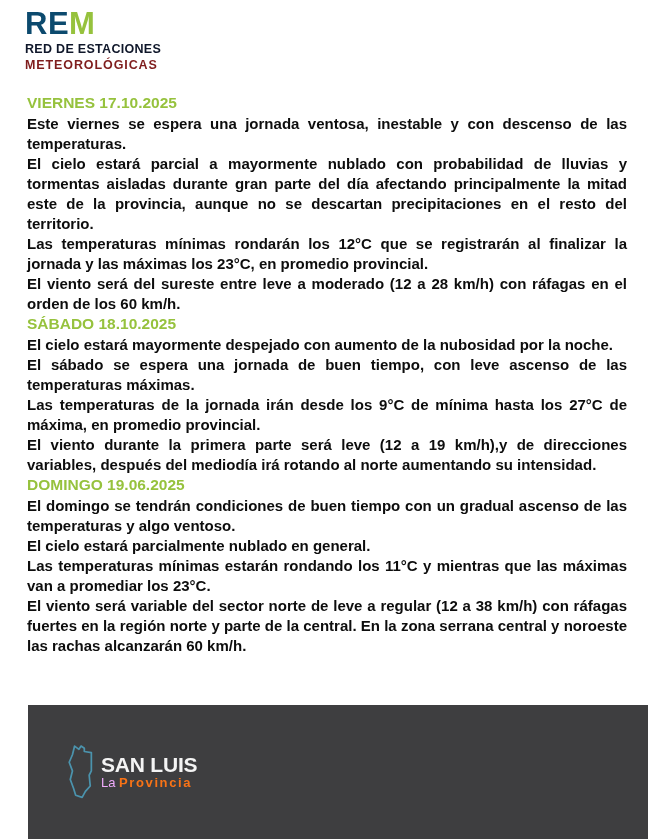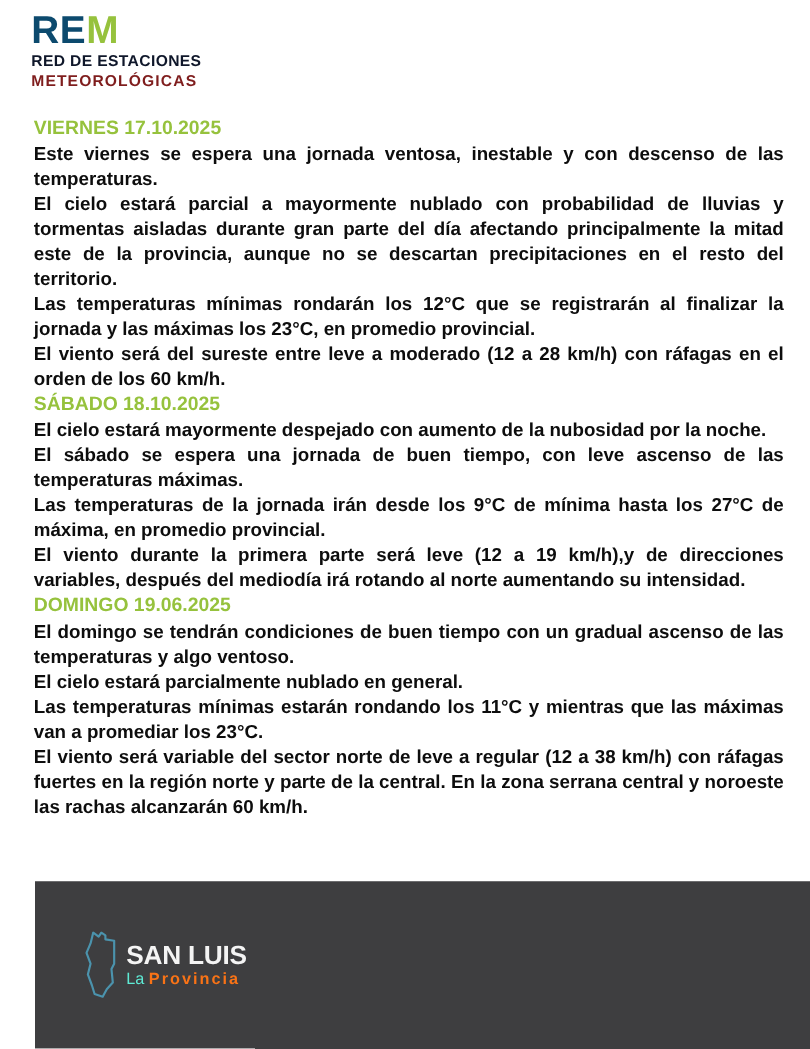--- a/index.html
+++ b/index.html
@@ -77,21 +77,21 @@
   .sl-map { display: block; margin-right: 6px; }
   .sl-text { display: flex; flex-direction: column; }
   .sl-name {
     color: #f4f4f4;
     font-size: 21px;
     font-weight: bold;
     letter-spacing: -0.2px;
     line-height: 22px;
   }
   .sl-tagline { font-size: 13px; line-height: 14px; }
-  .sl-tagline .la   { color: #5eead4; }
+  .sl-tagline .la   { color: #f0abfc; }
   .sl-tagline .prov { color: #f97316; font-weight: bold; letter-spacing: 1.6px; }
 </style>
 </head>
 <body>
 
 <div class="page">
 
   <header class="brand">
     <div class="brand-acronym">
       <span class="gray">RE</span><span class="green">M</span>

